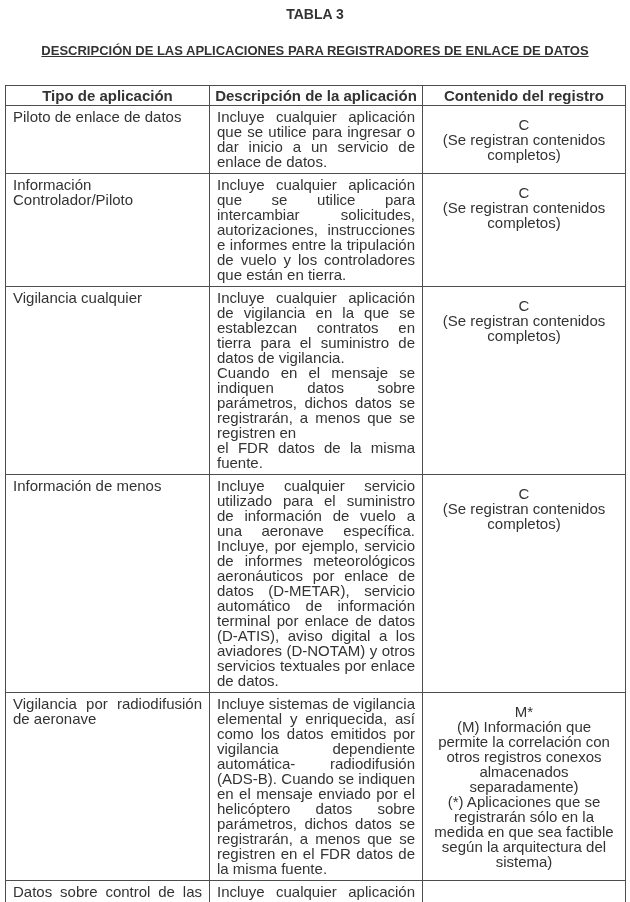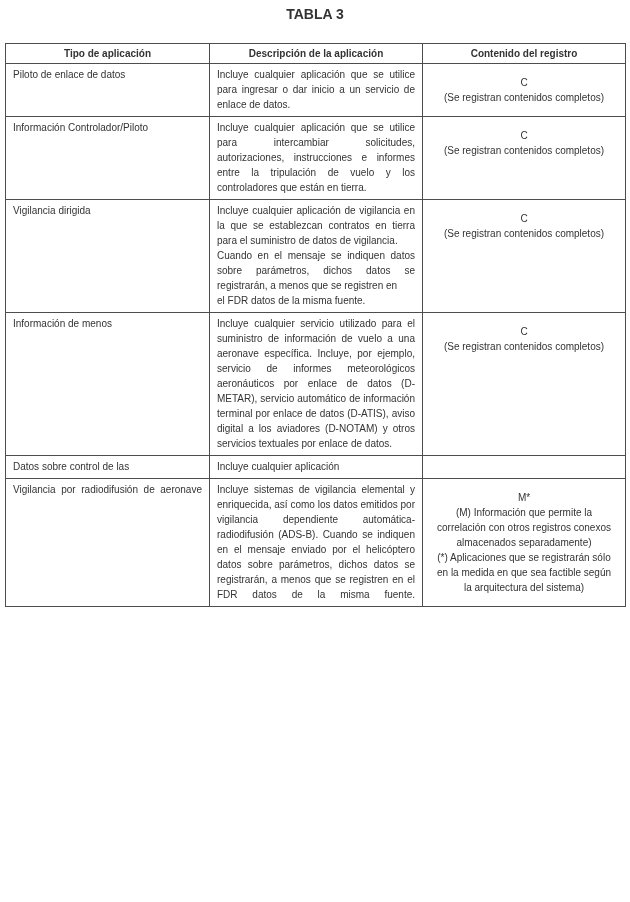--- a/index.html
+++ b/index.html
@@ -26,21 +26,21 @@
     margin-bottom: 27px;
   }
   table.app-table {
     width: 620px;
     border-collapse: collapse;
     table-layout: fixed;
   }
   .app-table th, .app-table td {
     border: 1px solid #4d4d4d;
     vertical-align: top;
-    font-size: 10px;
+    font-size: 15px;
     line-height: 15px;
   }
   .app-table th {
     font-weight: bold;
     text-align: center;
     padding: 2px 4px;
   }
   .app-table td { padding: 3px 7px 4px 7px; }
   td.cell-tipo { text-align: justify; }
   td.cell-desc { text-align: justify; white-space: pre-line; }
@@ -55,20 +55,21 @@
   tbody tr:last-child td.cell-tipo,
   tbody tr:last-child td.cell-desc { text-align-last: justify; }
 </style>
 </head>
 <body>
 
 <div class="page">
 
   <div class="doc-title">TABLA 3</div>
 
+  <div class="doc-subtitle">DESCRIPCIÓN DE LAS APLICACIONES PARA REGISTRADORES DE ENLACE DE DATOS</div>
 
   <table class="app-table">
     <colgroup>
       <col style="width:204px">
       <col style="width:213px">
       <col style="width:203px">
     </colgroup>
     <thead>
       <tr>
         <th>Tipo de aplicación</th>
@@ -83,41 +84,41 @@
         <td class="cell-cont">C
 (Se registran contenidos completos)</td>
       </tr>
       <tr>
         <td class="cell-tipo">Información Controlador/Piloto</td>
         <td class="cell-desc">Incluye cualquier aplicación que se utilice para intercambiar solicitudes, autorizaciones, instrucciones e informes entre la tripulación de vuelo y los controladores que están en tierra.</td>
         <td class="cell-cont">C
 (Se registran contenidos completos)</td>
       </tr>
       <tr>
-        <td class="cell-tipo">Vigilancia dirigida</td>
+        <td class="cell-tipo">Vigilancia cualquier</td>
         <td class="cell-desc">Incluye cualquier aplicación de vigilancia en la que se establezcan contratos en tierra para el suministro de datos de vigilancia.
 Cuando en el mensaje se indiquen datos sobre parámetros, dichos datos se registrarán, a menos que se registren en
 el FDR datos de la misma fuente.</td>
         <td class="cell-cont">C
 (Se registran contenidos completos)</td>
       </tr>
       <tr>
         <td class="cell-tipo">Información de menos</td>
         <td class="cell-desc">Incluye cualquier servicio utilizado para el suministro de información de vuelo a una aeronave específica. Incluye, por ejemplo, servicio de informes meteorológicos aeronáuticos por enlace de datos (D-METAR), servicio automático de información terminal por enlace de datos (D-ATIS), aviso digital a los aviadores (D-NOTAM) y otros servicios textuales por enlace de datos.</td>
         <td class="cell-cont">C
 (Se registran contenidos completos)</td>
       </tr>
       <tr>
-        <td class="cell-tipo">Datos sobre control de las</td>
-        <td class="cell-desc">Incluye cualquier aplicación</td>
-        <td class="cell-cont"></td>
-      </tr>
-      <tr>
         <td class="cell-tipo">Vigilancia por radiodifusión de aeronave</td>
         <td class="cell-desc">Incluye sistemas de vigilancia elemental y enriquecida, así como los datos emitidos por vigilancia dependiente automática- radiodifusión (ADS-B). Cuando se indiquen en el mensaje enviado por el helicóptero datos sobre parámetros, dichos datos se registrarán, a menos que se registren en el FDR datos de la misma fuente.</td>
         <td class="cell-cont">M*
 (M) Información que permite la correlación con otros registros conexos almacenados separadamente)
 (*) Aplicaciones que se registrarán sólo en la medida en que sea factible según la arquitectura del sistema)</td>
+      </tr>
+      <tr>
+        <td class="cell-tipo">Datos sobre control de las</td>
+        <td class="cell-desc">Incluye cualquier aplicación</td>
+        <td class="cell-cont"></td>
       </tr>
     </tbody>
   </table>
 
 </div>
 
 </body></html>

